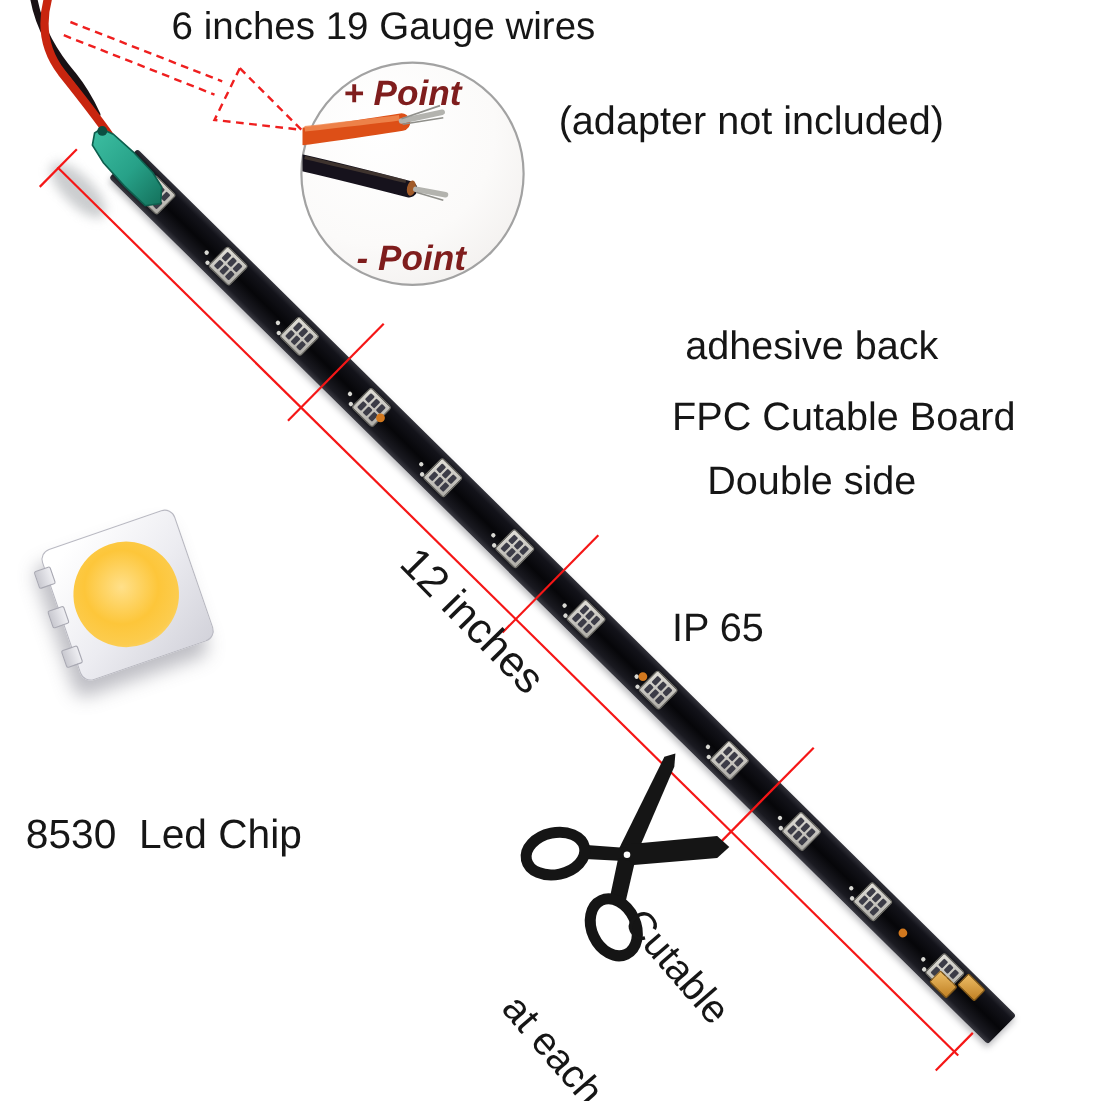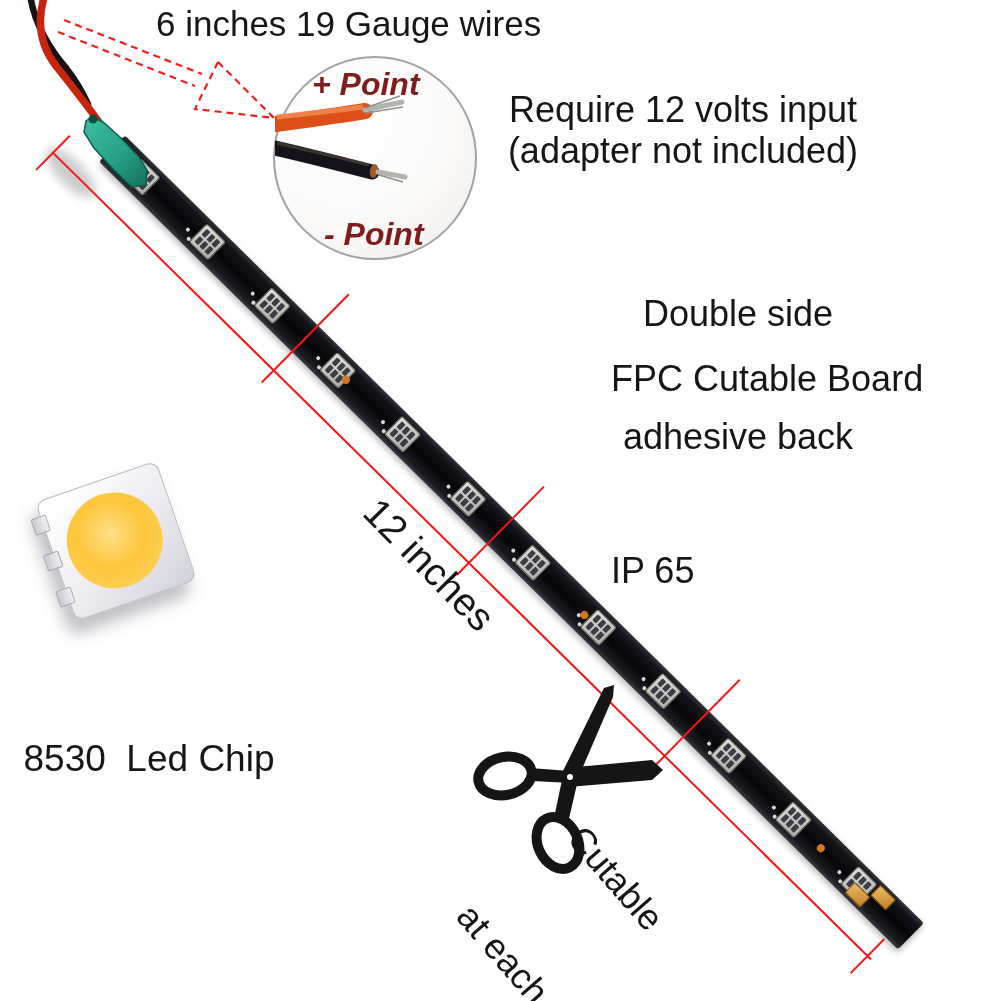--- a/index.html
+++ b/index.html
@@ -247,27 +247,26 @@
       <polygon points="132,140 147,144 138,183 124,178"></polygon>
     </g>
     <ellipse cx="75" cy="136" rx="27" ry="19" fill="none" stroke="#151515" stroke-width="10" transform="rotate(-12 75 136)"></ellipse>
     <ellipse cx="128" cy="203" rx="20" ry="27" fill="none" stroke="#151515" stroke-width="10" transform="rotate(-25 128 203)"></ellipse>
     <circle cx="140" cy="137" r="3" fill="#ffffff"></circle>
   </svg>
 
   <div class="abs t t-title">6 inches 19 Gauge wires</div>
 
   <div class="abs t t-volts">
-    <div>Require 12 volts input</div>
     <div>(adapter not included)</div>
   </div>
 
   <div class="abs t t-adhesive">
+    <div>adhesive back</div>
     <div>Double side</div>
-    <div>adhesive back</div>
   </div>
 
   <div class="abs t t-fpc">FPC Cutable Board</div>
 
   <div class="abs t t-epoxy">
     <div>IP 65</div>
   </div>
 
   <div class="abs t t-length">12 inches</div>
 

